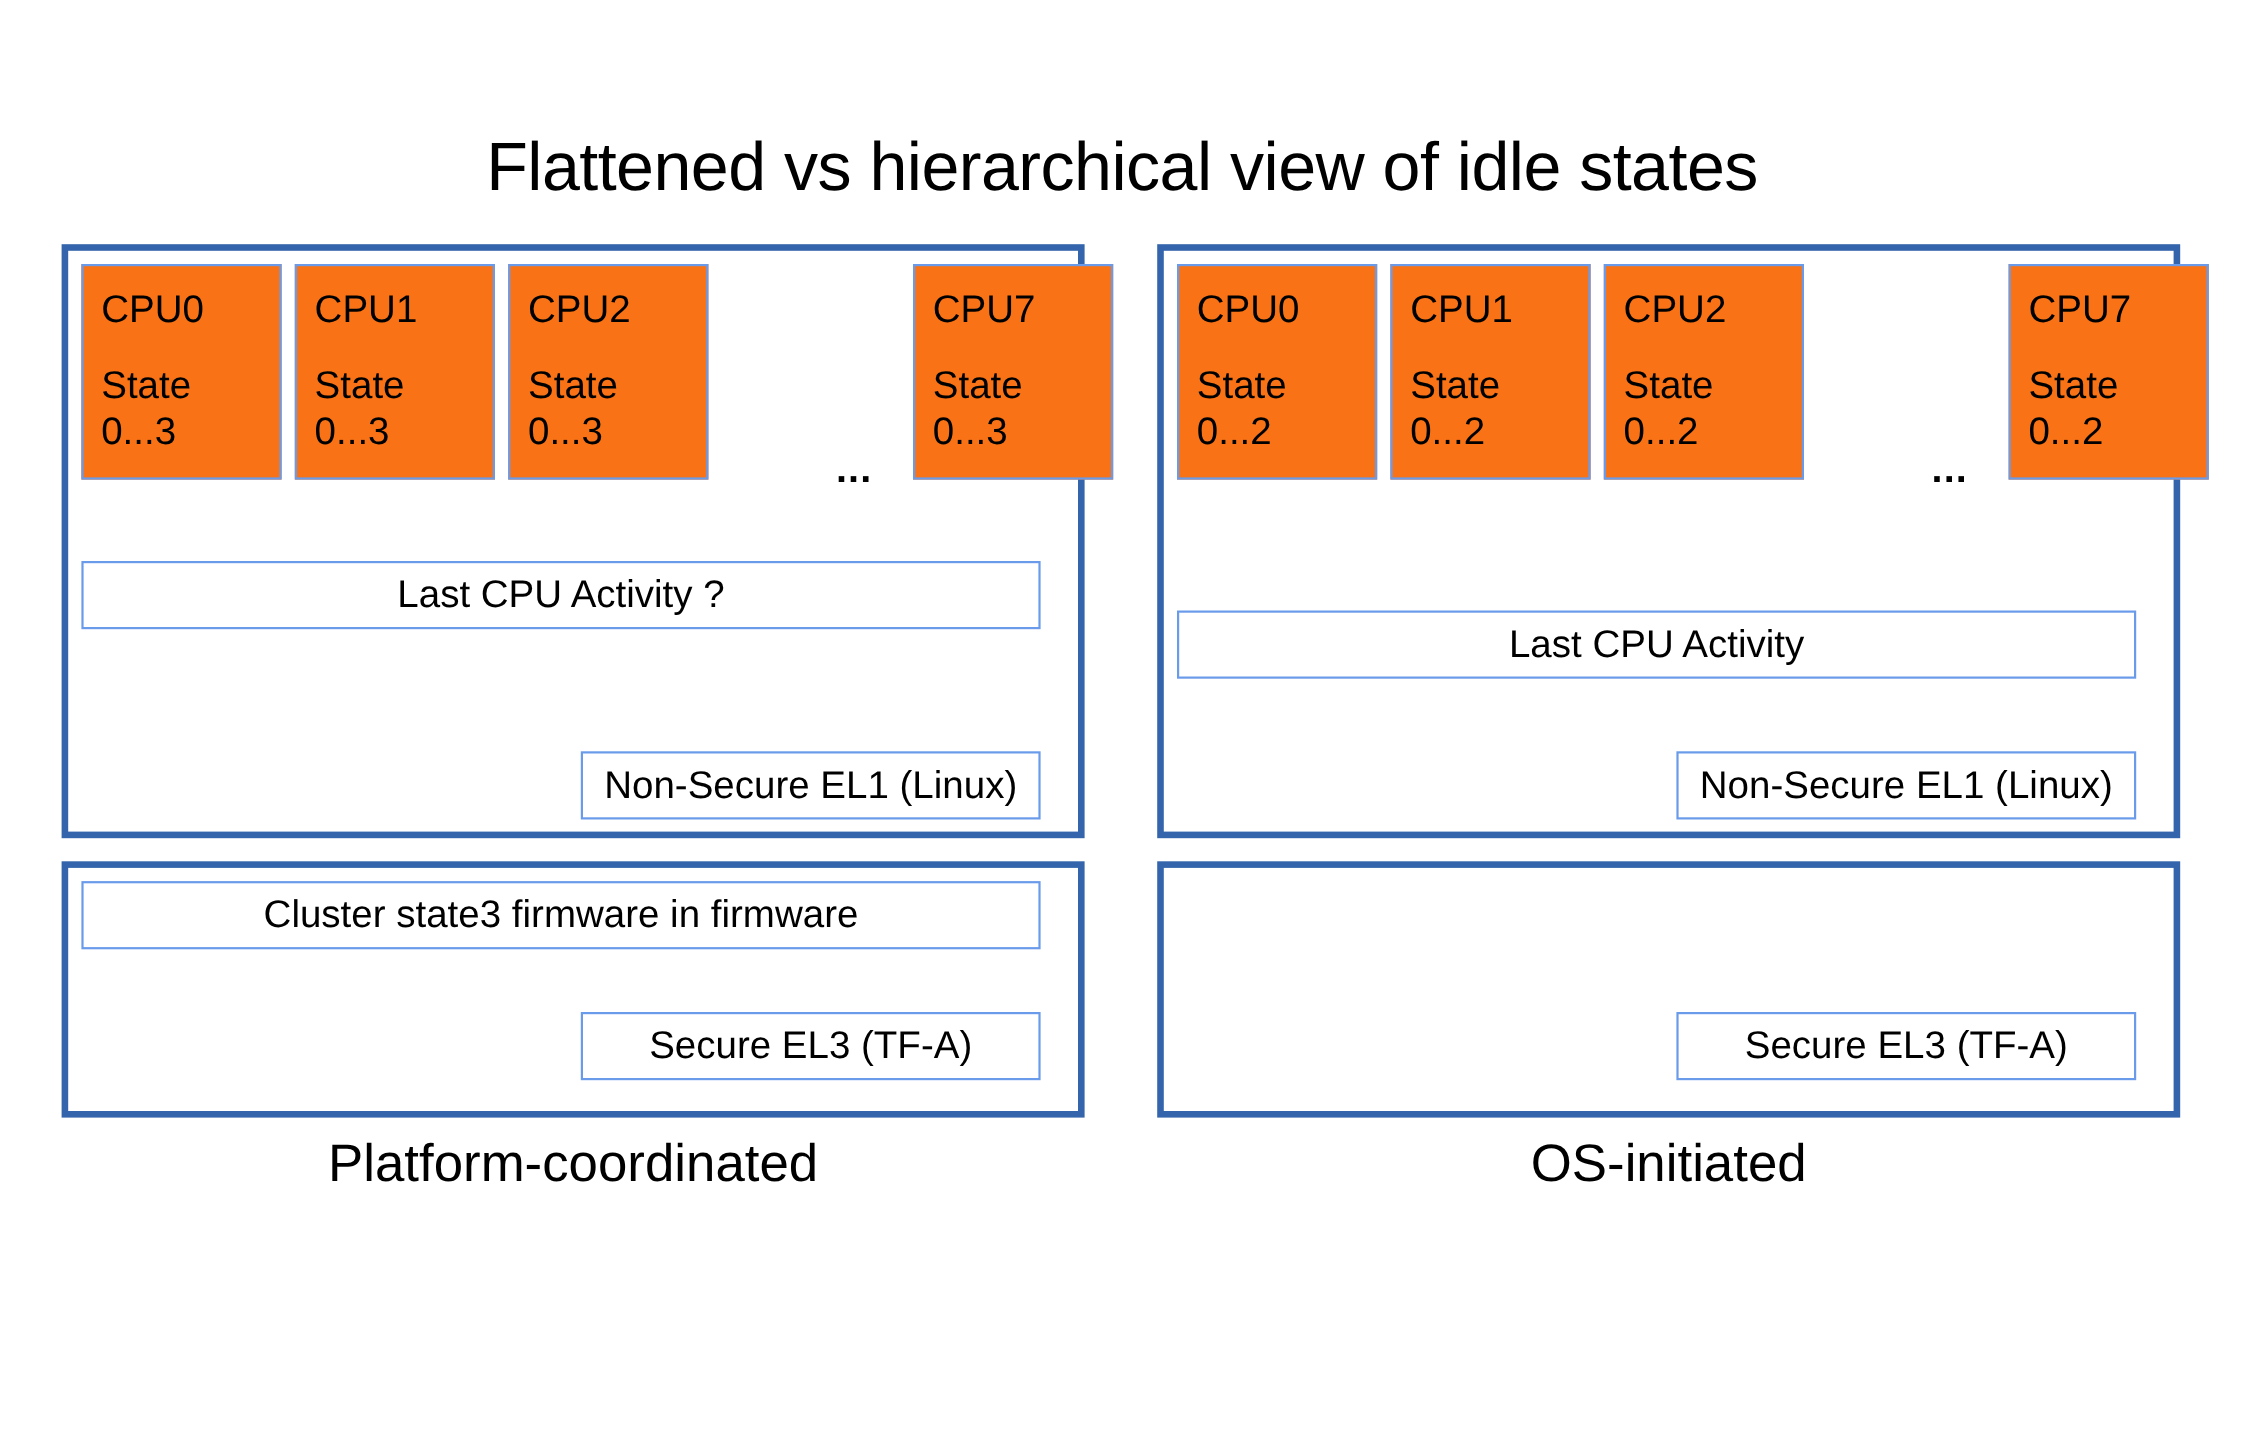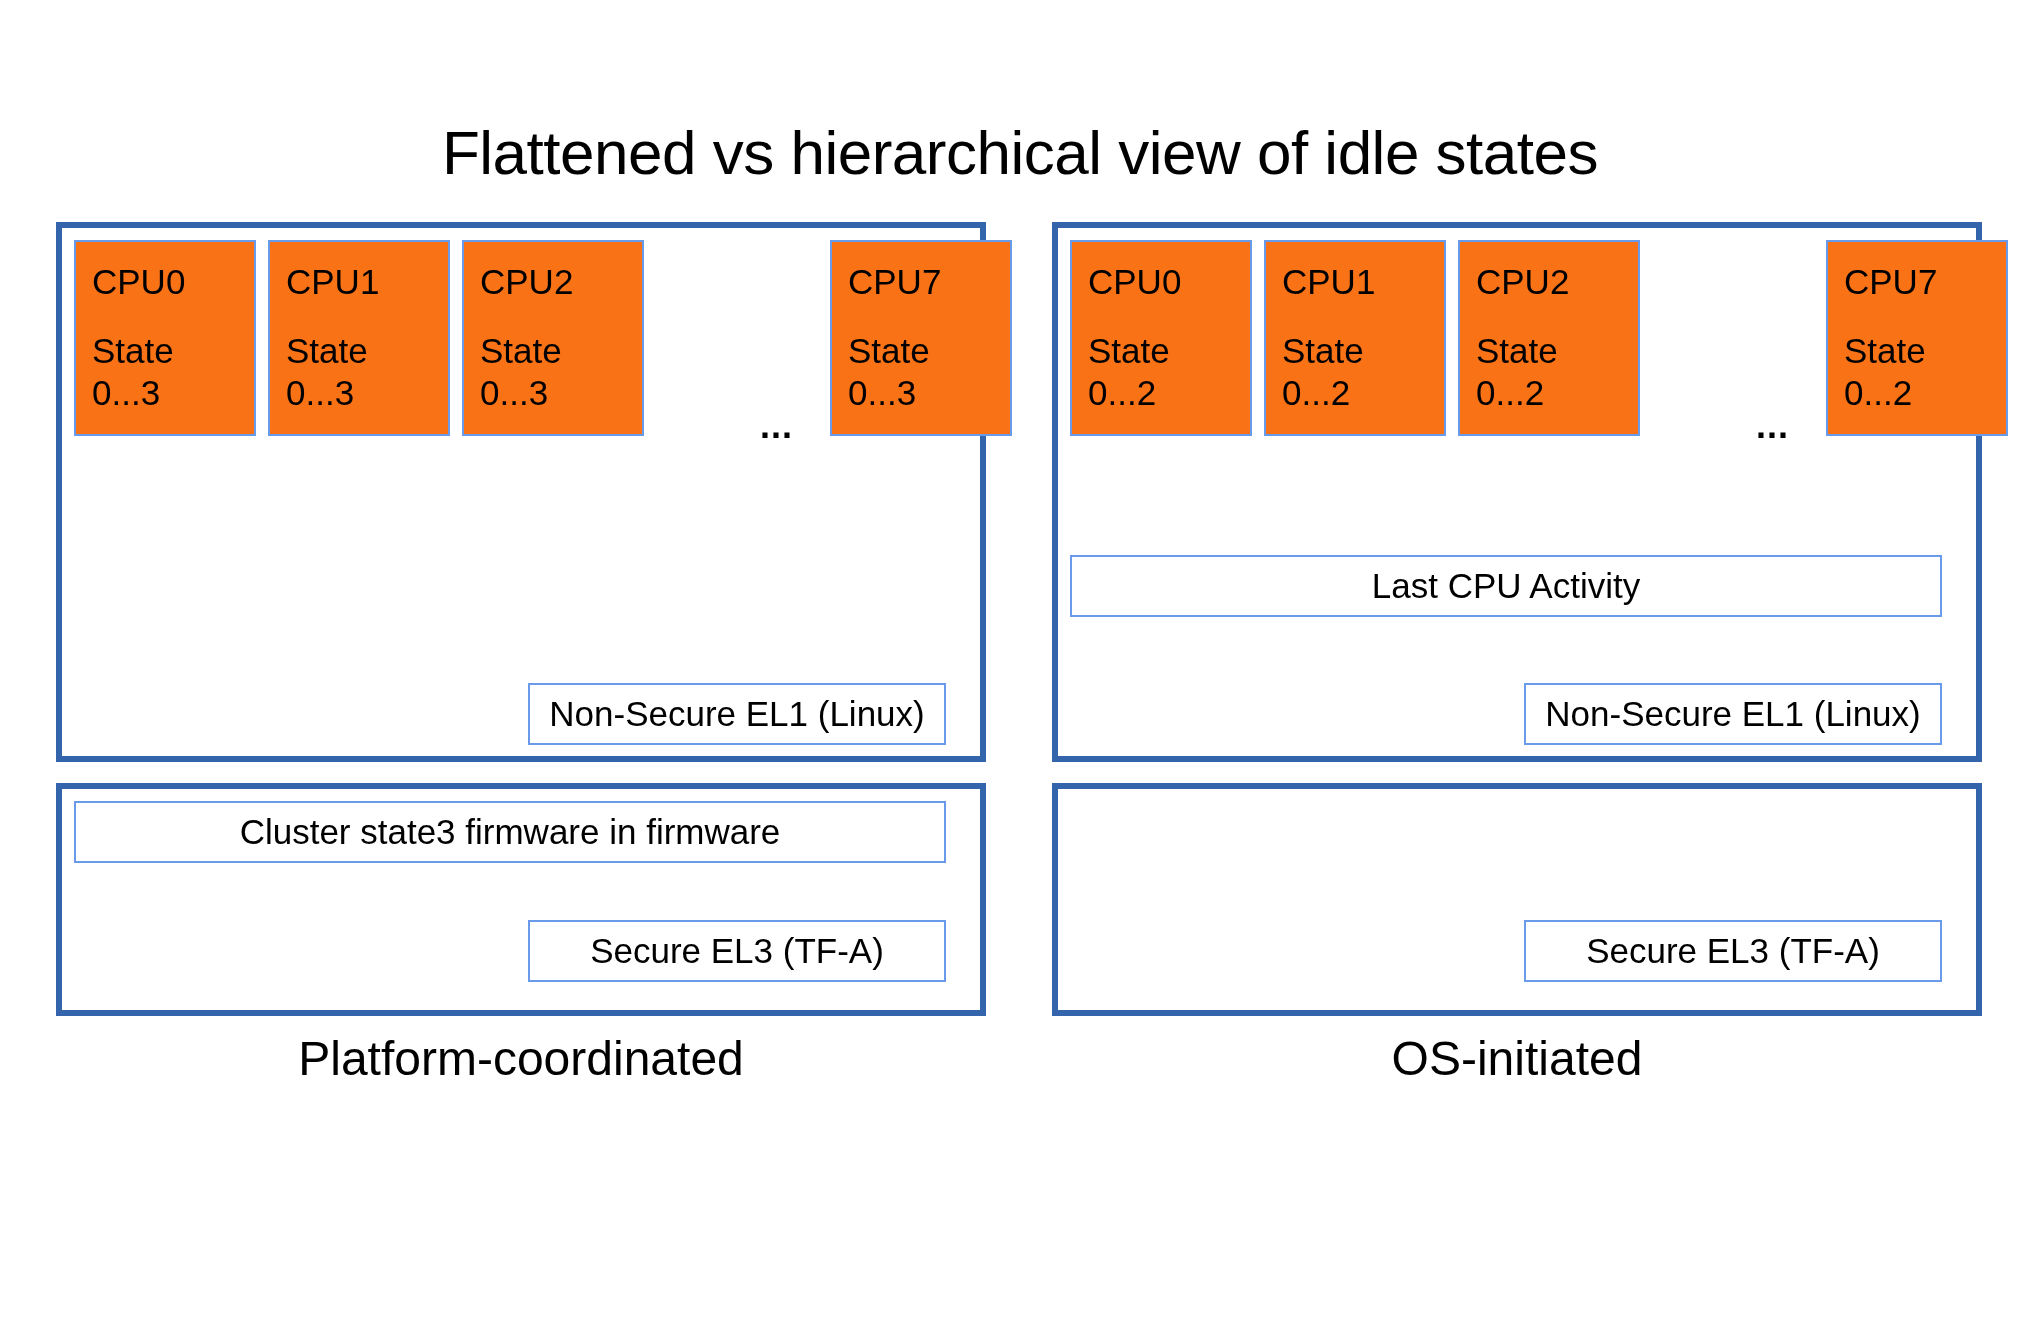--- a/index.html
+++ b/index.html
@@ -148,20 +148,21 @@
     <div class="ellipsis" style="left:698px; top:180px;">...</div>
 
     <div class="box cpu-box" style="left:768px;">
       <div class="cpu-name">CPU7</div>
       <div class="cpu-state">
         <span>State</span><br>
         <span>0...3</span>
       </div>
     </div>
 
+    <div class="bar" style="left:12px; top:282px; width:872px; height:62px;">Last CPU Activity ?</div>
 
     <div class="bar" style="left:466px; top:455px; width:418px; height:62px;">Non-Secure EL1 (Linux)</div>
   </div>
 
   <div class="panel panel-fw-left">
     <div class="bar" style="left:12px; top:12px; width:872px; height:62px;">Cluster state3 firmware in firmware</div>
     <div class="bar" style="left:466px; top:131px; width:418px; height:62px;">Secure EL3 (TF-A)</div>
   </div>
 
   <div class="caption caption-left">Platform-coordinated</div>

